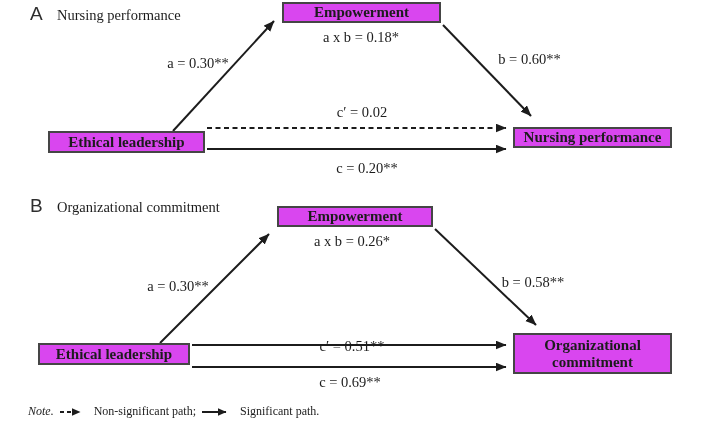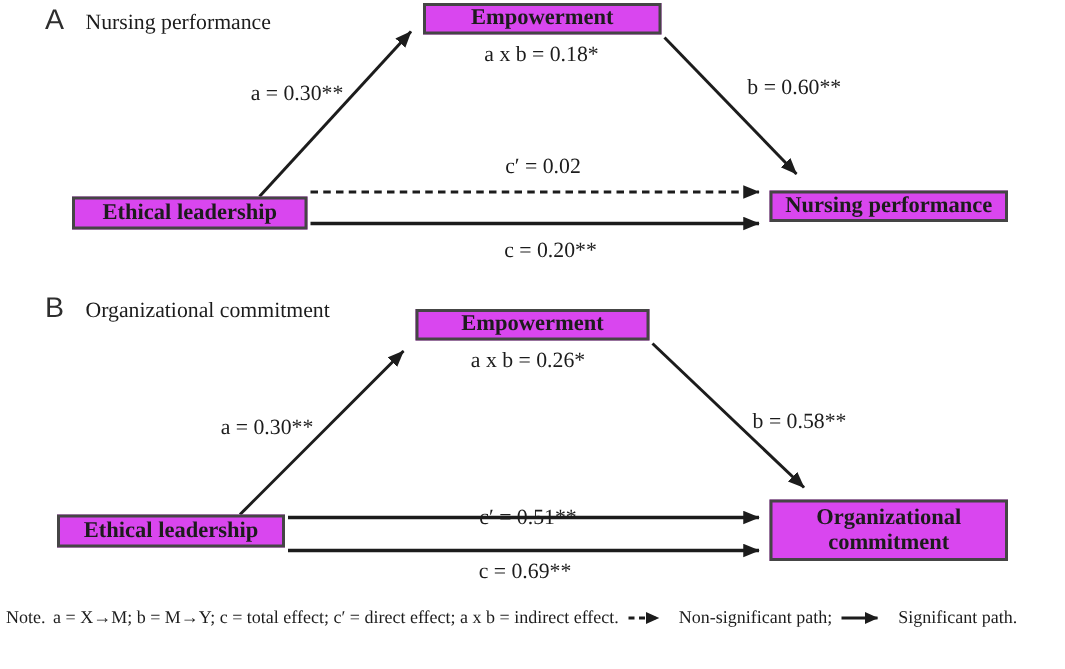--- a/index.html
+++ b/index.html
@@ -22,21 +22,21 @@
   .panel-tag{
     position:absolute;font-family:"Liberation Sans", sans-serif;
     font-size:19px;color:#2e2e2e;line-height:1;
   }
   .panel-title{position:absolute;font-size:14.5px;line-height:1;}
   .note-line1{
     position:absolute;left:4px;top:404px;width:706px;
     display:flex;align-items:center;gap:5px;
     font-size:12px;white-space:nowrap;
   }
-  .note-prefix{}
+  .note-prefix{font-style:italic;margin-left:24px;}
   .legend-icon{flex:0 0 auto;display:block;}
   .note-line2{position:absolute;left:4px;top:423px;font-size:12.5px;}
 
   
   .pa-tag{left:30px;top:4px;}
   .pa-title{left:57px;top:8px;}
   .pa-mediator{left:282px;top:2px;width:159px;height:21px;}
   .pa-predictor{left:48px;top:131px;width:157px;height:22px;}
   .pa-outcome{left:513px;top:127px;width:159px;height:21px;}
   .pa-label-a{left:198px;top:63px;}
@@ -113,21 +113,20 @@
   </div>
 
   <div class="plabel pb-label-a">a = 0.30**</div>
   <div class="plabel pb-label-axb">a x b = 0.26*</div>
   <div class="plabel pb-label-cp">c′ = 0.51**</div>
   <div class="plabel pb-label-c">c = 0.69**</div>
   <div class="plabel pb-label-b">b = 0.58**</div>
 
   <div class="note-line1">
     <span class="note-prefix">Note.</span>
-      <span>a = X→M; b = M→Y; c = total effect; c′ = direct effect; a x b = indirect effect.</span>
     <svg class="legend-icon" width="30" height="10" viewBox="0 0 30 10">
       <defs>
         <marker id="ah-d" markerUnits="userSpaceOnUse" markerWidth="11" markerHeight="10" refX="8.5" refY="4" orient="auto">
           <path d="M0,0 L9,4 L0,8 Z" fill="#1c1c1c"></path>
         </marker>
       </defs>
       <line x1="1" y1="5" x2="21" y2="5" stroke="#1c1c1c" stroke-width="2" stroke-dasharray="4,3" marker-end="url(#ah-d)"></line>
     </svg>
     <span>Non-significant path;</span>
     <svg class="legend-icon" width="34" height="10" viewBox="0 0 34 10">

